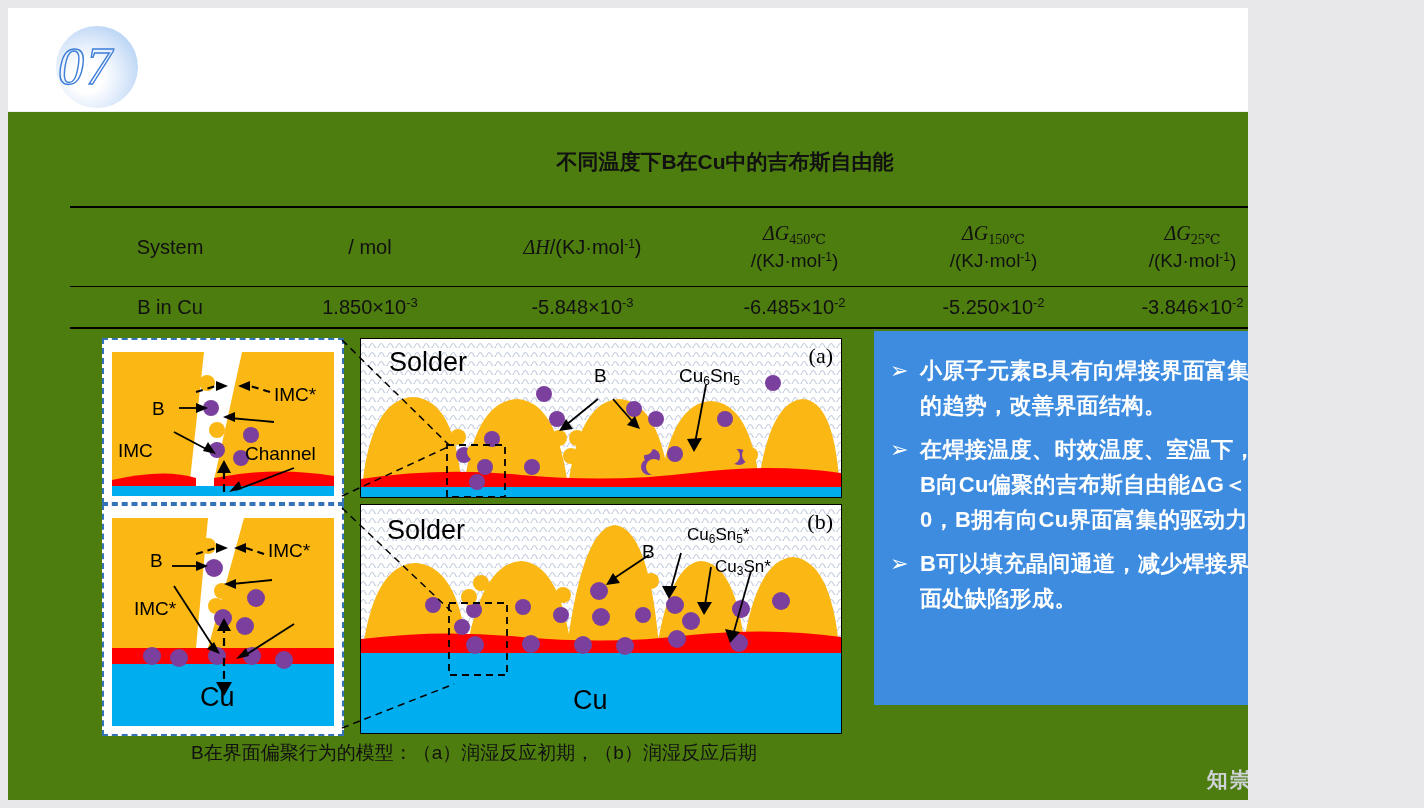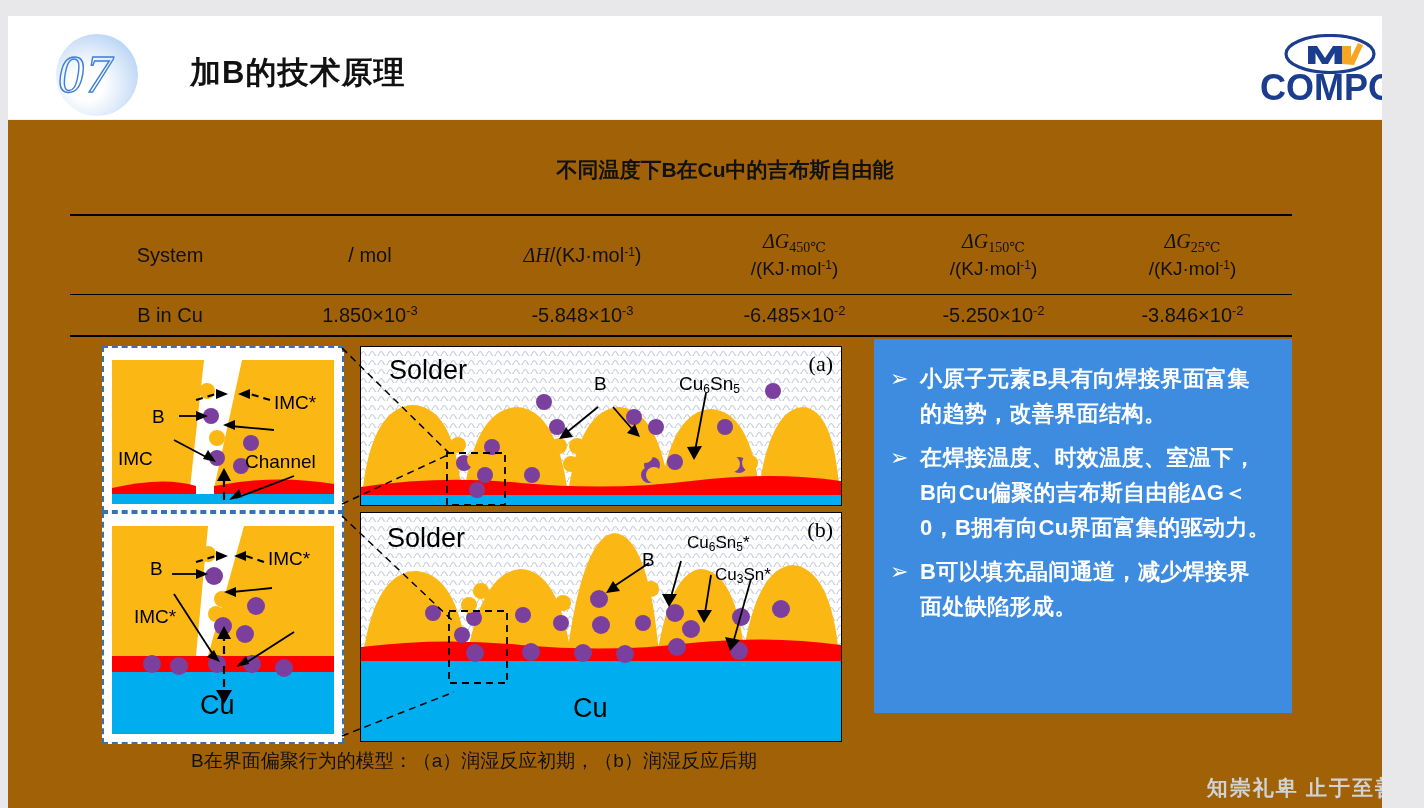--- a/index.html
+++ b/index.html
@@ -3,22 +3,22 @@
 <meta charset="utf-8">
 <style>
   html,body{margin:0;padding:0;}
   body{
     width:1424px;height:808px;
     background:#e8e8ea;
     font-family:"Liberation Sans","DejaVu Sans",sans-serif;
     overflow:hidden;
   }
   #slide{
-    position:absolute;left:8px;top:16px;width:1374px;height:792px;
-    background:#a16207;overflow:hidden;
+    position:absolute;left:8px;top:8px;width:1240px;height:792px;
+    background:#4d7c0f;overflow:hidden;
   }
 
   
   #header{position:absolute;left:0;top:0;width:1408px;height:104px;background:#fff;}
   #header-rule{position:absolute;left:0;top:103px;width:1408px;height:1px;background:#f0f0f2;}
   #num-circle{
     position:absolute;left:48px;top:18px;width:82px;height:82px;border-radius:50%;
     background:radial-gradient(circle at 38% 62%, #ffffff 0%, #ffffff 22%, #dce9fa 52%, #bcd6f5 76%, #e9f1fb 100%);
   }
   #num-text{
@@ -123,21 +123,20 @@
   }
 </style>
 </head>
 <body>
 
 <div id="slide">
 
   <div id="header">
     <div id="num-circle"></div>
     <div id="num-text">07</div>
-    <div id="slide-title">加B的技术原理</div>
 
     <div id="logo">
       <svg id="logo-mark" viewBox="0 0 92 40">
         <ellipse cx="46" cy="20" rx="44" ry="18.5" fill="none" stroke="#1b3d8f" stroke-width="3.2"></ellipse>
         <path d="M24 30 L24 12 L33 12 L41 24 L49 12 L58 12 L58 30 L50.5 30 L50.5 19 L44 30 L38 30 L31.5 19 L31.5 30 Z" fill="#1b3d8f"></path>
         <path d="M58 30 L58 12 L67 12 L67 23 L74 9 L79 11 L70 31 Z" fill="#f5a623"></path>
       </svg>
       <div id="logo-word">COMPO</div>
       <div id="logo-square"></div>
     </div>

